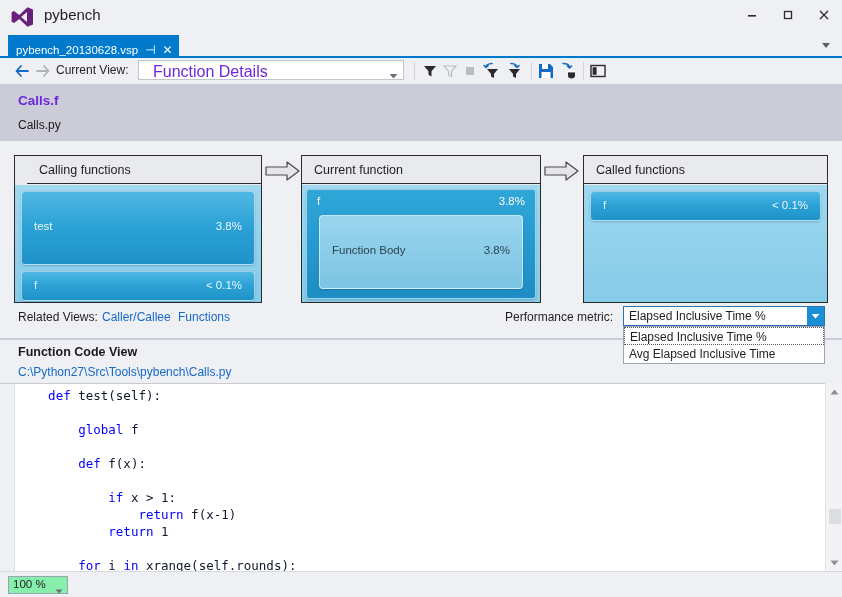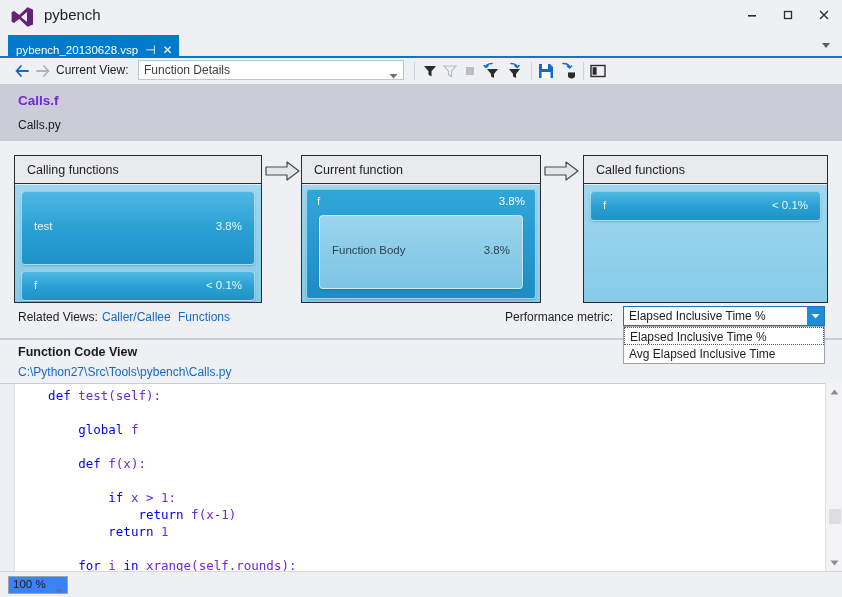--- a/index.html
+++ b/index.html
@@ -30,21 +30,21 @@
   .tabstrip-underline{position:absolute;left:0;top:56px;width:842px;height:2px;background:#007acc;}
 
   
   .toolbar{position:absolute;left:0;top:58px;width:842px;height:26px;background:#eff0f4;}
   .nav-back,.nav-fwd{position:absolute;top:5px;width:16px;height:16px;}
   .nav-back{left:14px;}
   .nav-fwd{left:35px;}
   .cv-label{position:absolute;left:56px;top:5px;font-size:12px;color:#1e1e1e;}
   .cv-combo{position:absolute;left:138px;top:2px;width:266px;height:20px;
             background:#fff;border:1px solid #bfc4ce;box-sizing:border-box;}
-  .cv-combo .val{position:absolute;left:5px;top:2px;font-size:12px;color:#404040;}
+  .cv-combo .val{position:absolute;left:14px;top:2px;font-size:16px;color:#6d28d9;}
   .cv-combo .arr{position:absolute;right:5px;top:7px;}
   .tb-sep{position:absolute;top:4px;width:1px;height:18px;background:#cfd2d8;}
   .tb-icon{position:absolute;top:4px;width:18px;height:18px;}
 
   
   .fn-header{position:absolute;left:0;top:84px;width:842px;height:57px;background:#ccccd9;}
   .fn-name{position:absolute;left:18px;top:9px;font-size:13.5px;font-weight:bold;color:#6d28d9;}
   .fn-file{position:absolute;left:18px;top:34px;font-size:12px;color:#1a1a1a;}
 
   
@@ -88,31 +88,31 @@
   .code-header{position:absolute;left:0;top:340px;width:842px;height:43px;background:#eff0f4;}
   .code-title{position:absolute;left:18px;top:5px;font-size:12.5px;font-weight:bold;color:#1a1a1a;}
   .code-path{position:absolute;left:18px;top:25px;font-size:12px;color:#1569c7;}
 
   .code-area{position:absolute;left:0;top:383px;width:842px;height:188px;background:#fff;
              border-top:1px solid #c8cbd2;box-sizing:border-box;overflow:hidden;}
   .gutter{position:absolute;left:0;top:0;width:14px;height:188px;background:#eff0f4;border-right:1px solid #dde0e6;}
   .code{position:absolute;left:18px;top:3px;font-family:"DejaVu Sans Mono","Liberation Mono",monospace;
         font-size:12.5px;line-height:17px;white-space:pre;}
   .kw{color:#0000ff;}
-  .id{color:#6d28d9;}
+  .id{color:#0f172a;}
 
   .vsb{position:absolute;right:0;top:383px;width:17px;height:188px;background:#f3f3f5;border-left:1px solid #dfe1e6;box-sizing:border-box;}
   .vsb .arrw{position:absolute;left:0;width:17px;height:17px;display:flex;align-items:center;justify-content:center;}
   .vsb .up{top:0;}
   .vsb .dn{bottom:0;}
   .vsb .thumb{position:absolute;left:3px;width:12px;height:15px;background:#dcdde1;}
 
   
   .statusbar{position:absolute;left:0;top:571px;width:842px;height:26px;background:#eff0f4;border-top:1px solid #d6d8de;box-sizing:border-box;}
-  .zoom-combo{position:absolute;left:8px;top:4px;width:60px;height:18px;background:#3b82f6;border:1px solid #9aa3b0;box-sizing:border-box;}
+  .zoom-combo{position:absolute;left:8px;top:4px;width:60px;height:18px;background:#86efac;border:1px solid #9aa3b0;box-sizing:border-box;}
   .zoom-combo .val{position:absolute;left:4px;top:1px;font-size:11.5px;color:#1e1e1e;}
   .zoom-combo .arr{position:absolute;right:4px;top:6px;}
 </style>
 </head>
 <body>
 
 <div class="app">
 
   <div class="titlebar">
     <span class="vs-logo">
@@ -233,21 +233,21 @@
     </span>
   </div>
 
   <div class="fn-header">
     <span class="fn-name">Calls.f</span>
     <span class="fn-file">Calls.py</span>
   </div>
 
   <div class="mid">
 
-    <div class="panel" style="left:14px;width:248px;height:148px;">
+    <div class="panel" style="left:14px;width:248px;height:148px;padding-left:12px;">
       <div class="panel-title">Calling functions</div>
       <div class="panel-body">
         <div class="bar b-strong" style="height:74px;">
           <span class="lbl" style="top:28px;">test</span>
           <span class="pct" style="top:28px;">3.8%</span>
         </div>
         <div class="bar b-strong" style="height:30px;margin-top:6px;">
           <span class="lbl" style="top:7px;">f</span>
           <span class="pct" style="top:7px;">&lt; 0.1%</span>
         </div>

